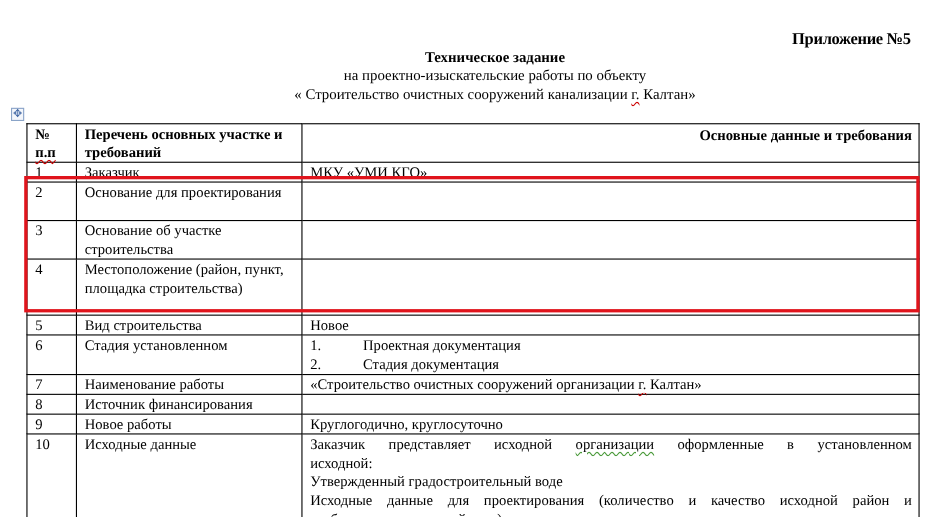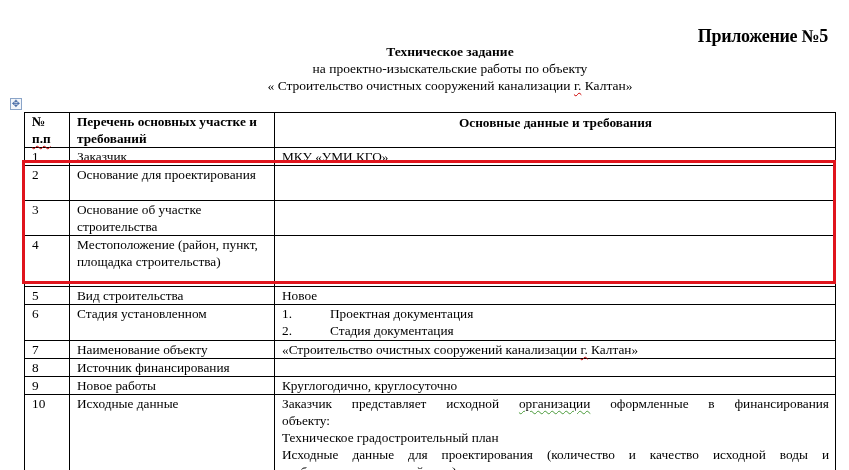--- a/index.html
+++ b/index.html
@@ -15,21 +15,21 @@
       font-family: "Liberation Serif", "DejaVu Serif", serif;
       color: #000;
       font-size: 13.3px;
       line-height: 17px;
     }
     .appendix {
       position: absolute;
       right: 21px;
       top: 28px;
       font-weight: bold;
-      font-size: 18px;
+      font-size: 15px;
       letter-spacing: -0.3px;
     }
     .title-block {
       position: absolute;
       left: 0;
       width: 900px;
       top: 43px;
       text-align: center;
     }
     .title-block .t1 {
@@ -81,21 +81,21 @@
       padding: 0 6px 0 7px;
       font-weight: normal;
       text-align: left;
       font-size: 13.3px;
       line-height: 17px;
     }
     table.spec th {
       font-weight: bold;
     }
     table.spec th.center {
-      text-align: center;
+      text-align: right;
       padding-top: 1px;
       border-radius: 10px;
     }
     col.c1 { width: 45px; }
     col.c2 { width: 205px; }
     col.c3 { width: 561px; }
     tr.hdr th { height: 32px; }
     tr.r1 td { height: 15px; }
     tr.r2 td { height: 34px; }
     tr.r3 td { height: 34px; }
@@ -189,40 +189,40 @@
         <span>Проектная документация</span>
       </div>
       <div class="list-item">
         <span class="num">2.</span>
         <span>Стадия документация</span>
       </div>
     </td>
   </tr>
   <tr class="r7">
     <td>7</td>
-    <td>Наименование объекту</td>
-    <td><span>«Строительство очистных сооружений канализации </span><span class="squiggle-red">г.</span><span> Калтан»</span></td>
+    <td>Наименование работы</td>
+    <td><span>«Строительство очистных сооружений организации </span><span class="squiggle-red">г.</span><span> Калтан»</span></td>
   </tr>
   <tr class="r8">
     <td>8</td>
     <td>Источник финансирования</td>
     <td></td>
   </tr>
   <tr class="r9">
     <td>9</td>
     <td>Новое работы</td>
     <td>Круглогодично, круглосуточно</td>
   </tr>
   <tr class="r10">
     <td>10</td>
     <td>Исходные данные</td>
     <td>
-      <div class="just-line"><span>Заказчик представляет исходной </span><span class="squiggle-green">организации</span><span> оформленные в финансирования</span></div>
-      <div>объекту:</div>
-      <div>Техническое градостроительный план</div>
-      <div class="just-line">Исходные данные для проектирования (количество и качество исходной воды и</div>
+      <div class="just-line"><span>Заказчик представляет исходной </span><span class="squiggle-green">организации</span><span> оформленные в установленном</span></div>
+      <div>исходной:</div>
+      <div>Утвержденный градостроительный воде</div>
+      <div class="just-line">Исходные данные для проектирования (количество и качество исходной район и</div>
       <div>требования к очищенной воде):</div>
     </td>
   </tr>
 </tbody>
   </table>
 
 <div class="highlight-box"></div>
 
 </body></html>

